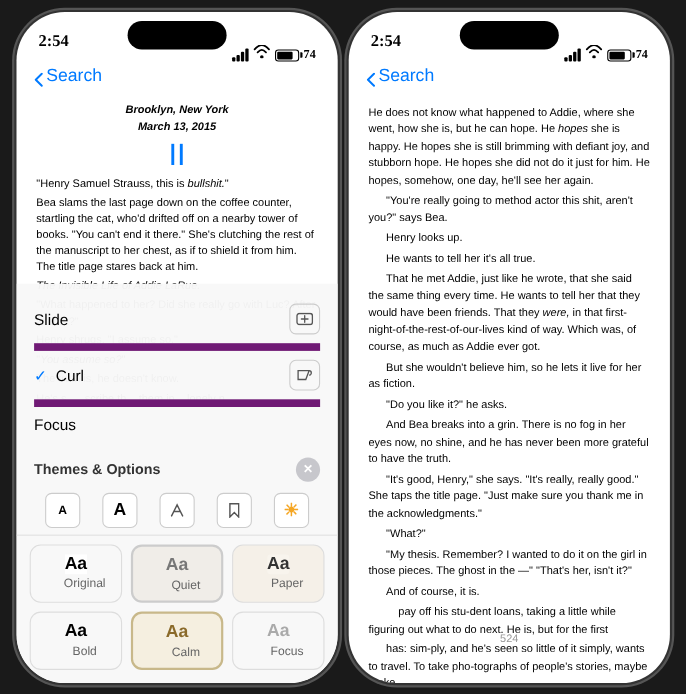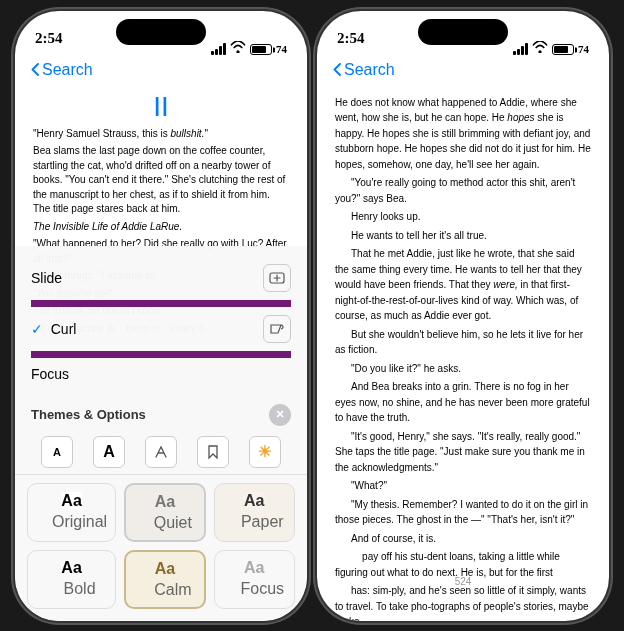--- a/index.html
+++ b/index.html
@@ -105,21 +105,21 @@
 
     
     .nav-bar {
       padding: 6px 16px;
       display: flex;
       align-items: center;
     }
 
     .back-btn {
       display: flex;
-      align-items: center;
+      align-items: flex-end;
       gap: 3px;
       color: #007aff;
       font-size: 16px;
     }
 
     
     .book-content {
       padding: 8px 18px;
       font-size: 10.5px;
       line-height: 1.5;
@@ -277,21 +277,21 @@
       background: #f5efe0;
       border: 2px solid #c8b88a;
     }
 
     .theme-aa {
       font-size: 16px;
       font-weight: 600;
     }
 
     .theme-label {
-      font-size: 16px;
+      font-size: 11px;
       color: #666;
       margin-left: 16px;
     }
 
     .theme-card.original .theme-aa { color: #000; background: #fff; }
     .theme-card.paper .theme-aa { color: #000; background: #f8f4ed; border-radius: 3px; }
     .theme-card.bold .theme-aa { font-weight: 900; color: #000; }
     .theme-card.focus .theme-aa { color: #999; }
 
     
@@ -390,20 +390,24 @@
     <div class="nav-bar">
       <div class="back-btn">
         <svg width="8" height="13" viewBox="0 0 8 13" fill="none">
           <path d="M7 1L1.5 6.5L7 12" stroke="#007aff" stroke-width="1.8" stroke-linecap="round" stroke-linejoin="round"></path>
         </svg>
         <span>Search</span>
       </div>
     </div>
 
     <div class="book-content">
+      <div class="location">
+        <span>Brooklyn, New York</span><br>
+        <span>March 13, 2015</span>
+      </div>
       <div class="chapter">II</div>
       <p>"Henry Samuel Strauss, this is <em>bullshit.</em>"</p>
       <p>Bea slams the last page down on the coffee counter, startling the cat, who'd drifted off on a nearby tower of books. "You can't end it there." She's clutching the rest of the manuscript to her chest, as if to shield it from him. The title page stares back at him.</p>
       <p><em>The Invisible Life of Addie LaRue.</em></p>
       <p>"What happened to her? Did she really go with Luc? After all that?"</p>
       <p>Henry shrugs. "I assume so."</p>
       <p>"<em>You assume so?</em>"</p>
       <p>The truth is, he doesn't know.</p>
       <p>He's s&nbsp;&nbsp;&nbsp;&nbsp;&nbsp;&nbsp;scribe th&nbsp;&nbsp;&nbsp;&nbsp;them in&nbsp;&nbsp;&nbsp;&nbsp;lonely n</p>
     </div>

